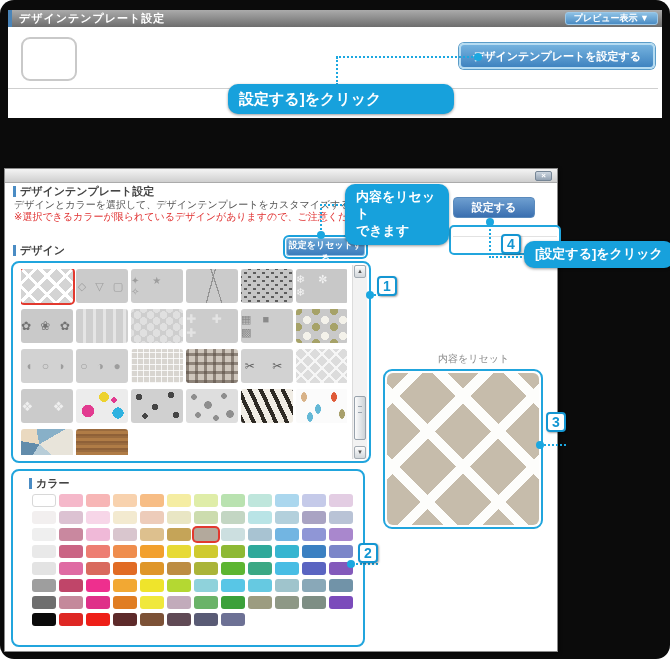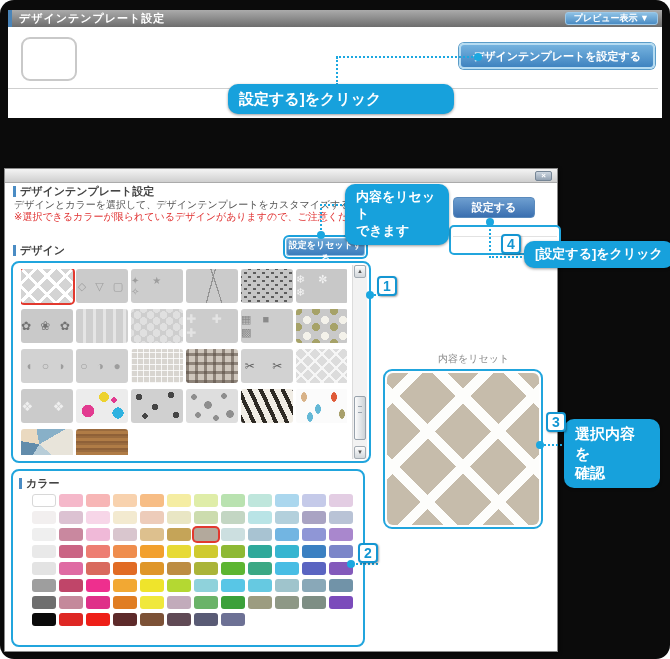--- a/index.html
+++ b/index.html
@@ -130,21 +130,21 @@
   .preview-label { position:absolute; left:433px; top:183px; font-size:10px; color:#8a8a8a; }
   .preview-box { position:absolute; left:378px; top:200px; width:160px; height:160px; border:2px solid #21a5dd;
                  border-radius:9px; overflow:hidden; background:#fff; }
   .preview-pattern { position:absolute; inset:2px; border-radius:6px; background-color:#c6bcab;
     background-image:repeating-linear-gradient(45deg,transparent 0 40px,#fdfdfb 40px 50px),
                      repeating-linear-gradient(-45deg,transparent 0 40px,#fdfdfb 40px 50px); }
 
   
   .color-box { position:absolute; left:6px; top:300px; width:354px; height:178px; border:2px solid #21a5dd;
                border-radius:8px; background:#fff; }
-  .color-label { position:absolute; left:6px; top:5px; }
+  .color-label { position:absolute; left:16px; top:5px; }
   .color-grid { position:absolute; left:19px; top:23px; display:grid; grid-template-columns:repeat(12,24px); gap:4px 3px; }
   .swatch { width:24px; height:13px; border-radius:3px; cursor:pointer; }
   .swatch.light { border:1px solid #d8d8d8; }
   .swatch.sel { box-shadow:0 0 0 2px #e2392e; }
 
   
   .bubble { position:absolute; background:#17a1dc; color:#fff; font-weight:bold; border-radius:10px;
             padding:5px 11px; line-height:1.3; box-shadow:0 1px 3px rgba(0,0,0,.4); z-index:6; }
   .badge { position:absolute; width:20px; height:20px; background:#fff; border:2px solid #1496d2; border-radius:4px;
            color:#1496d2; font-weight:bold; font-size:14px; display:flex; align-items:center; justify-content:center;
@@ -358,22 +358,18 @@
   <div class="badge" style="left:501px; top:234px;">4</div>
   <div class="bubble" style="left:524px; top:241px; font-size:13px; white-space:nowrap;">[設定する]をクリック</div>
 
   <div class="dot-end" style="left:366px; top:291px;"></div>
   <div class="dot-h" style="left:370px; top:294px; width:14px;"></div>
   <div class="badge" style="left:377px; top:276px;">1</div>
 
   <div class="dot-end" style="left:536px; top:441px;"></div>
   <div class="dot-h" style="left:540px; top:444px; width:26px;"></div>
   <div class="badge" style="left:546px; top:412px;">3</div>
-  <div class="bubble" style="left:564px; top:419px; width:96px; font-size:15px;">
-    <div>選択内容を</div>
-    <div>確認</div>
-  </div>
 
   <div class="dot-end" style="left:347px; top:560px;"></div>
   <div class="dot-h" style="left:351px; top:563px; width:27px;"></div>
   <div class="badge" style="left:358px; top:543px;">2</div>
 
 </div>
 
 </body></html>

